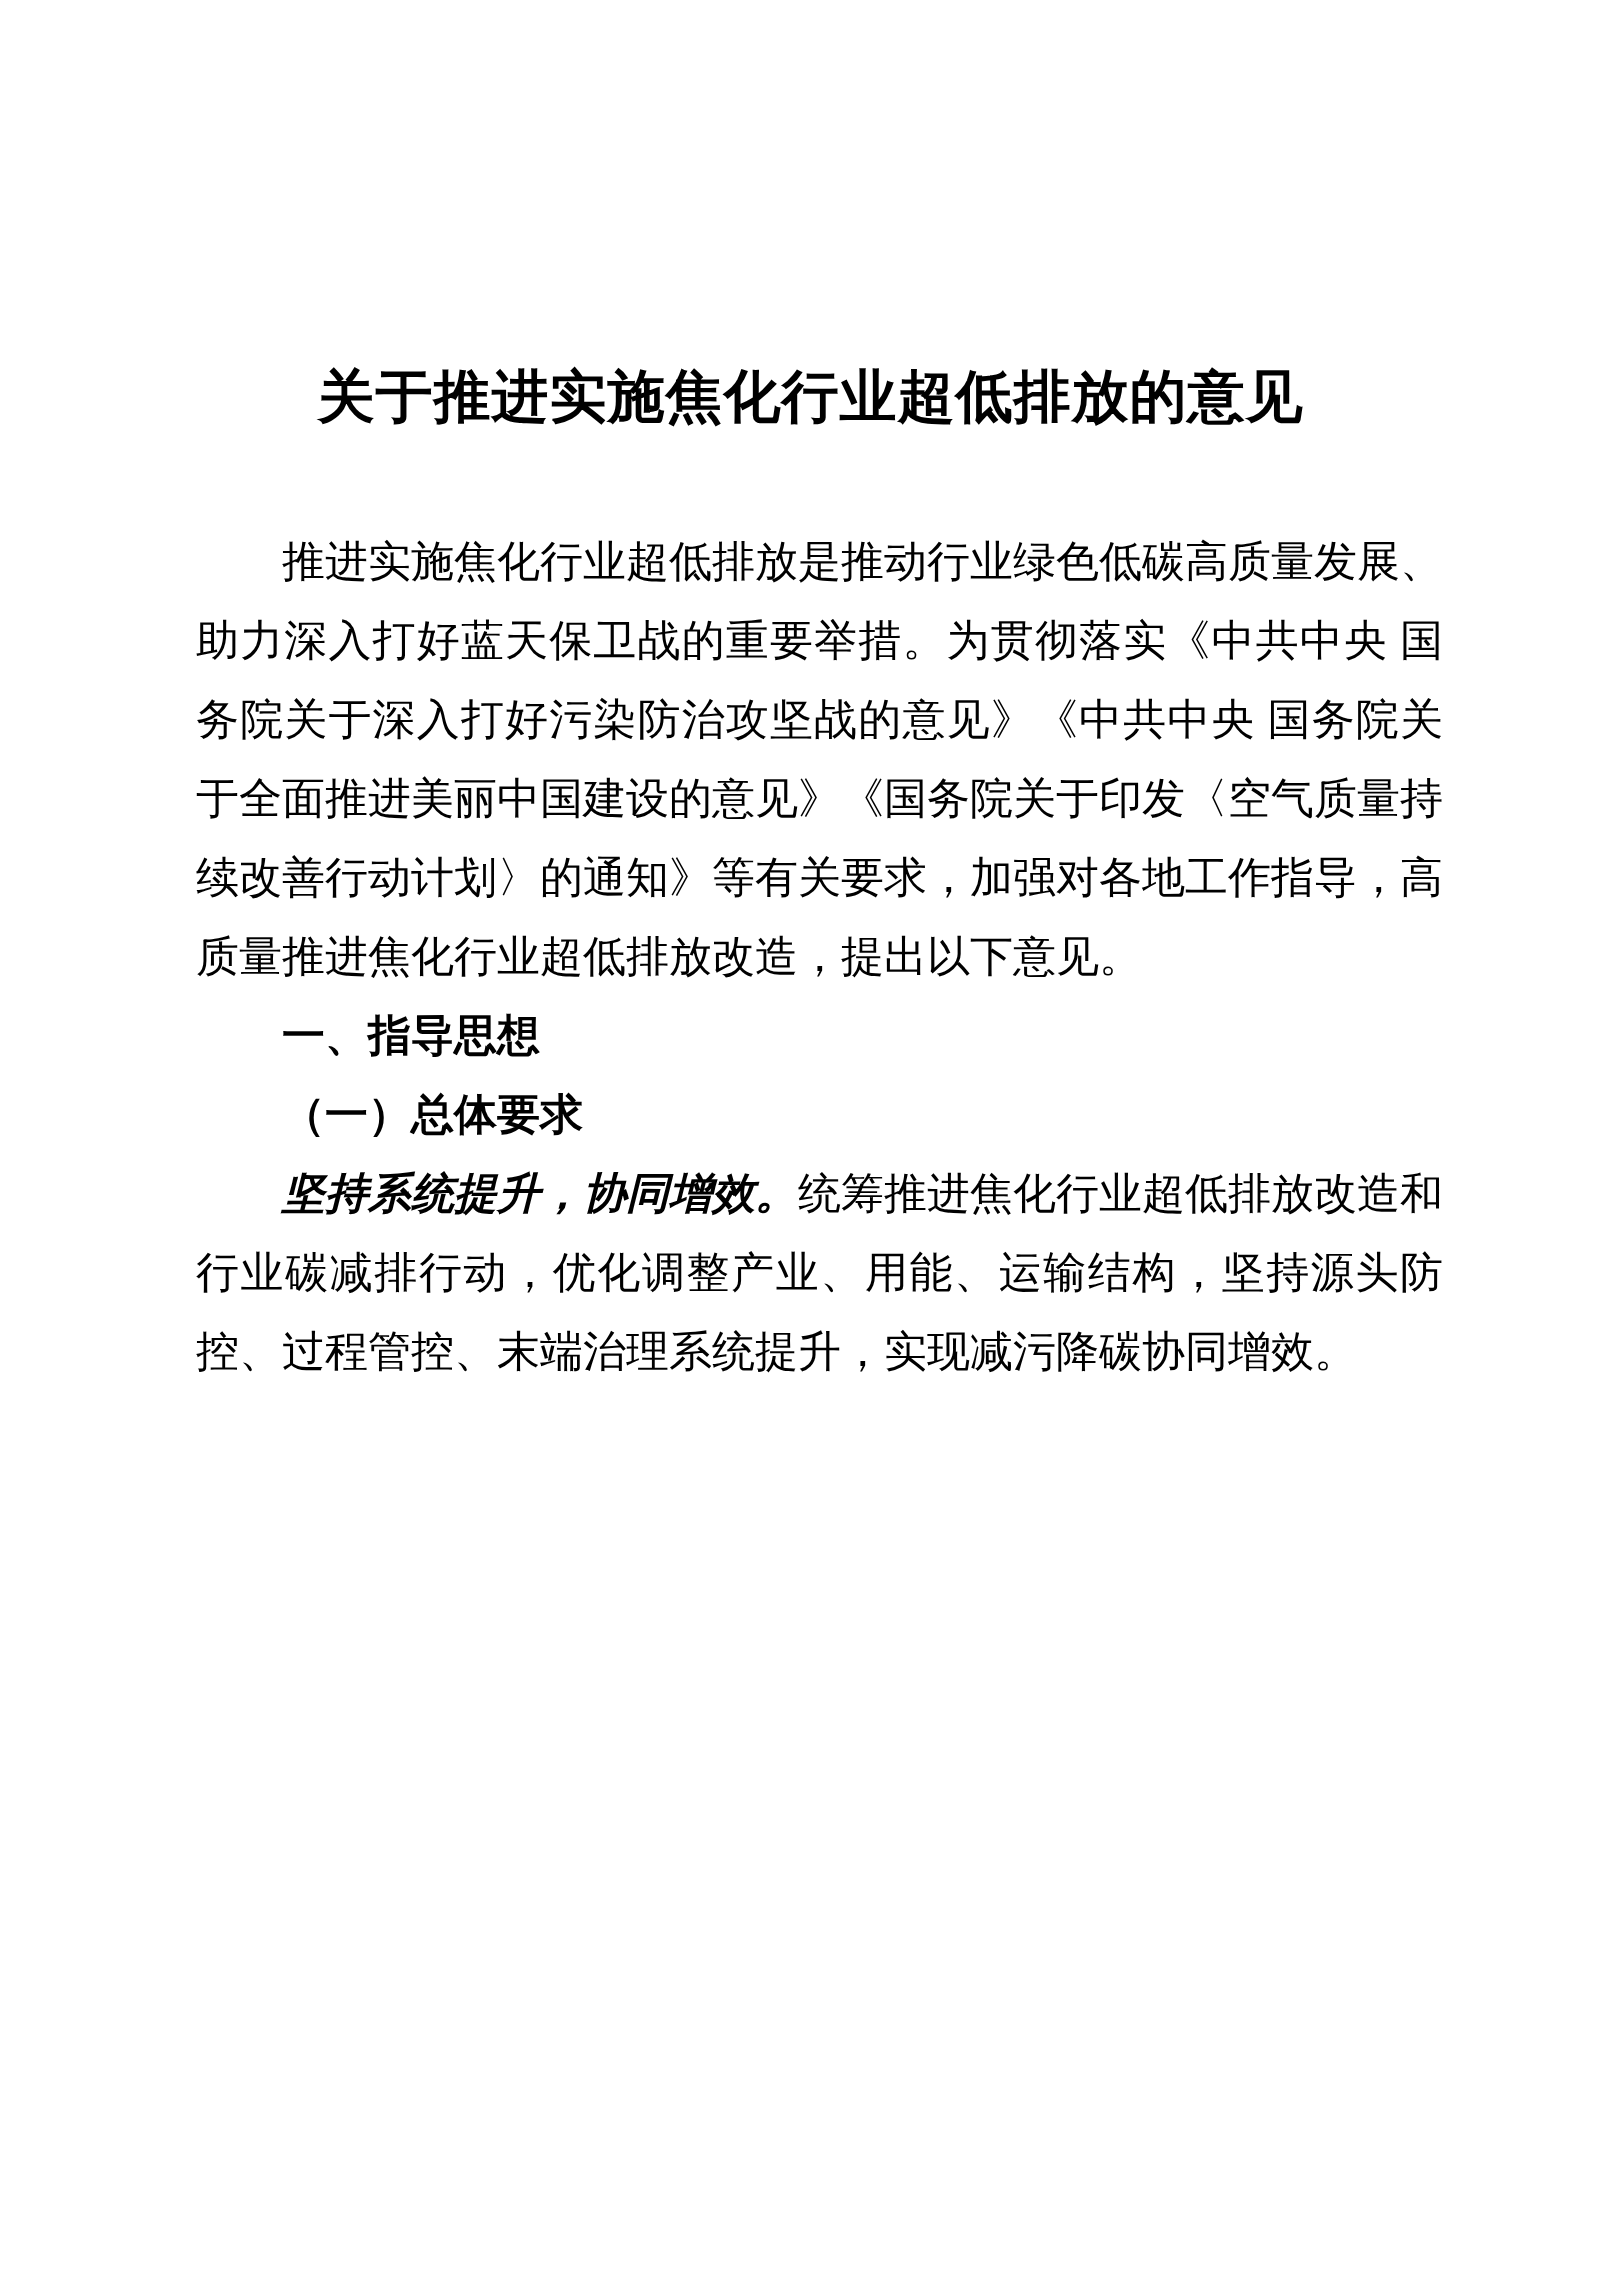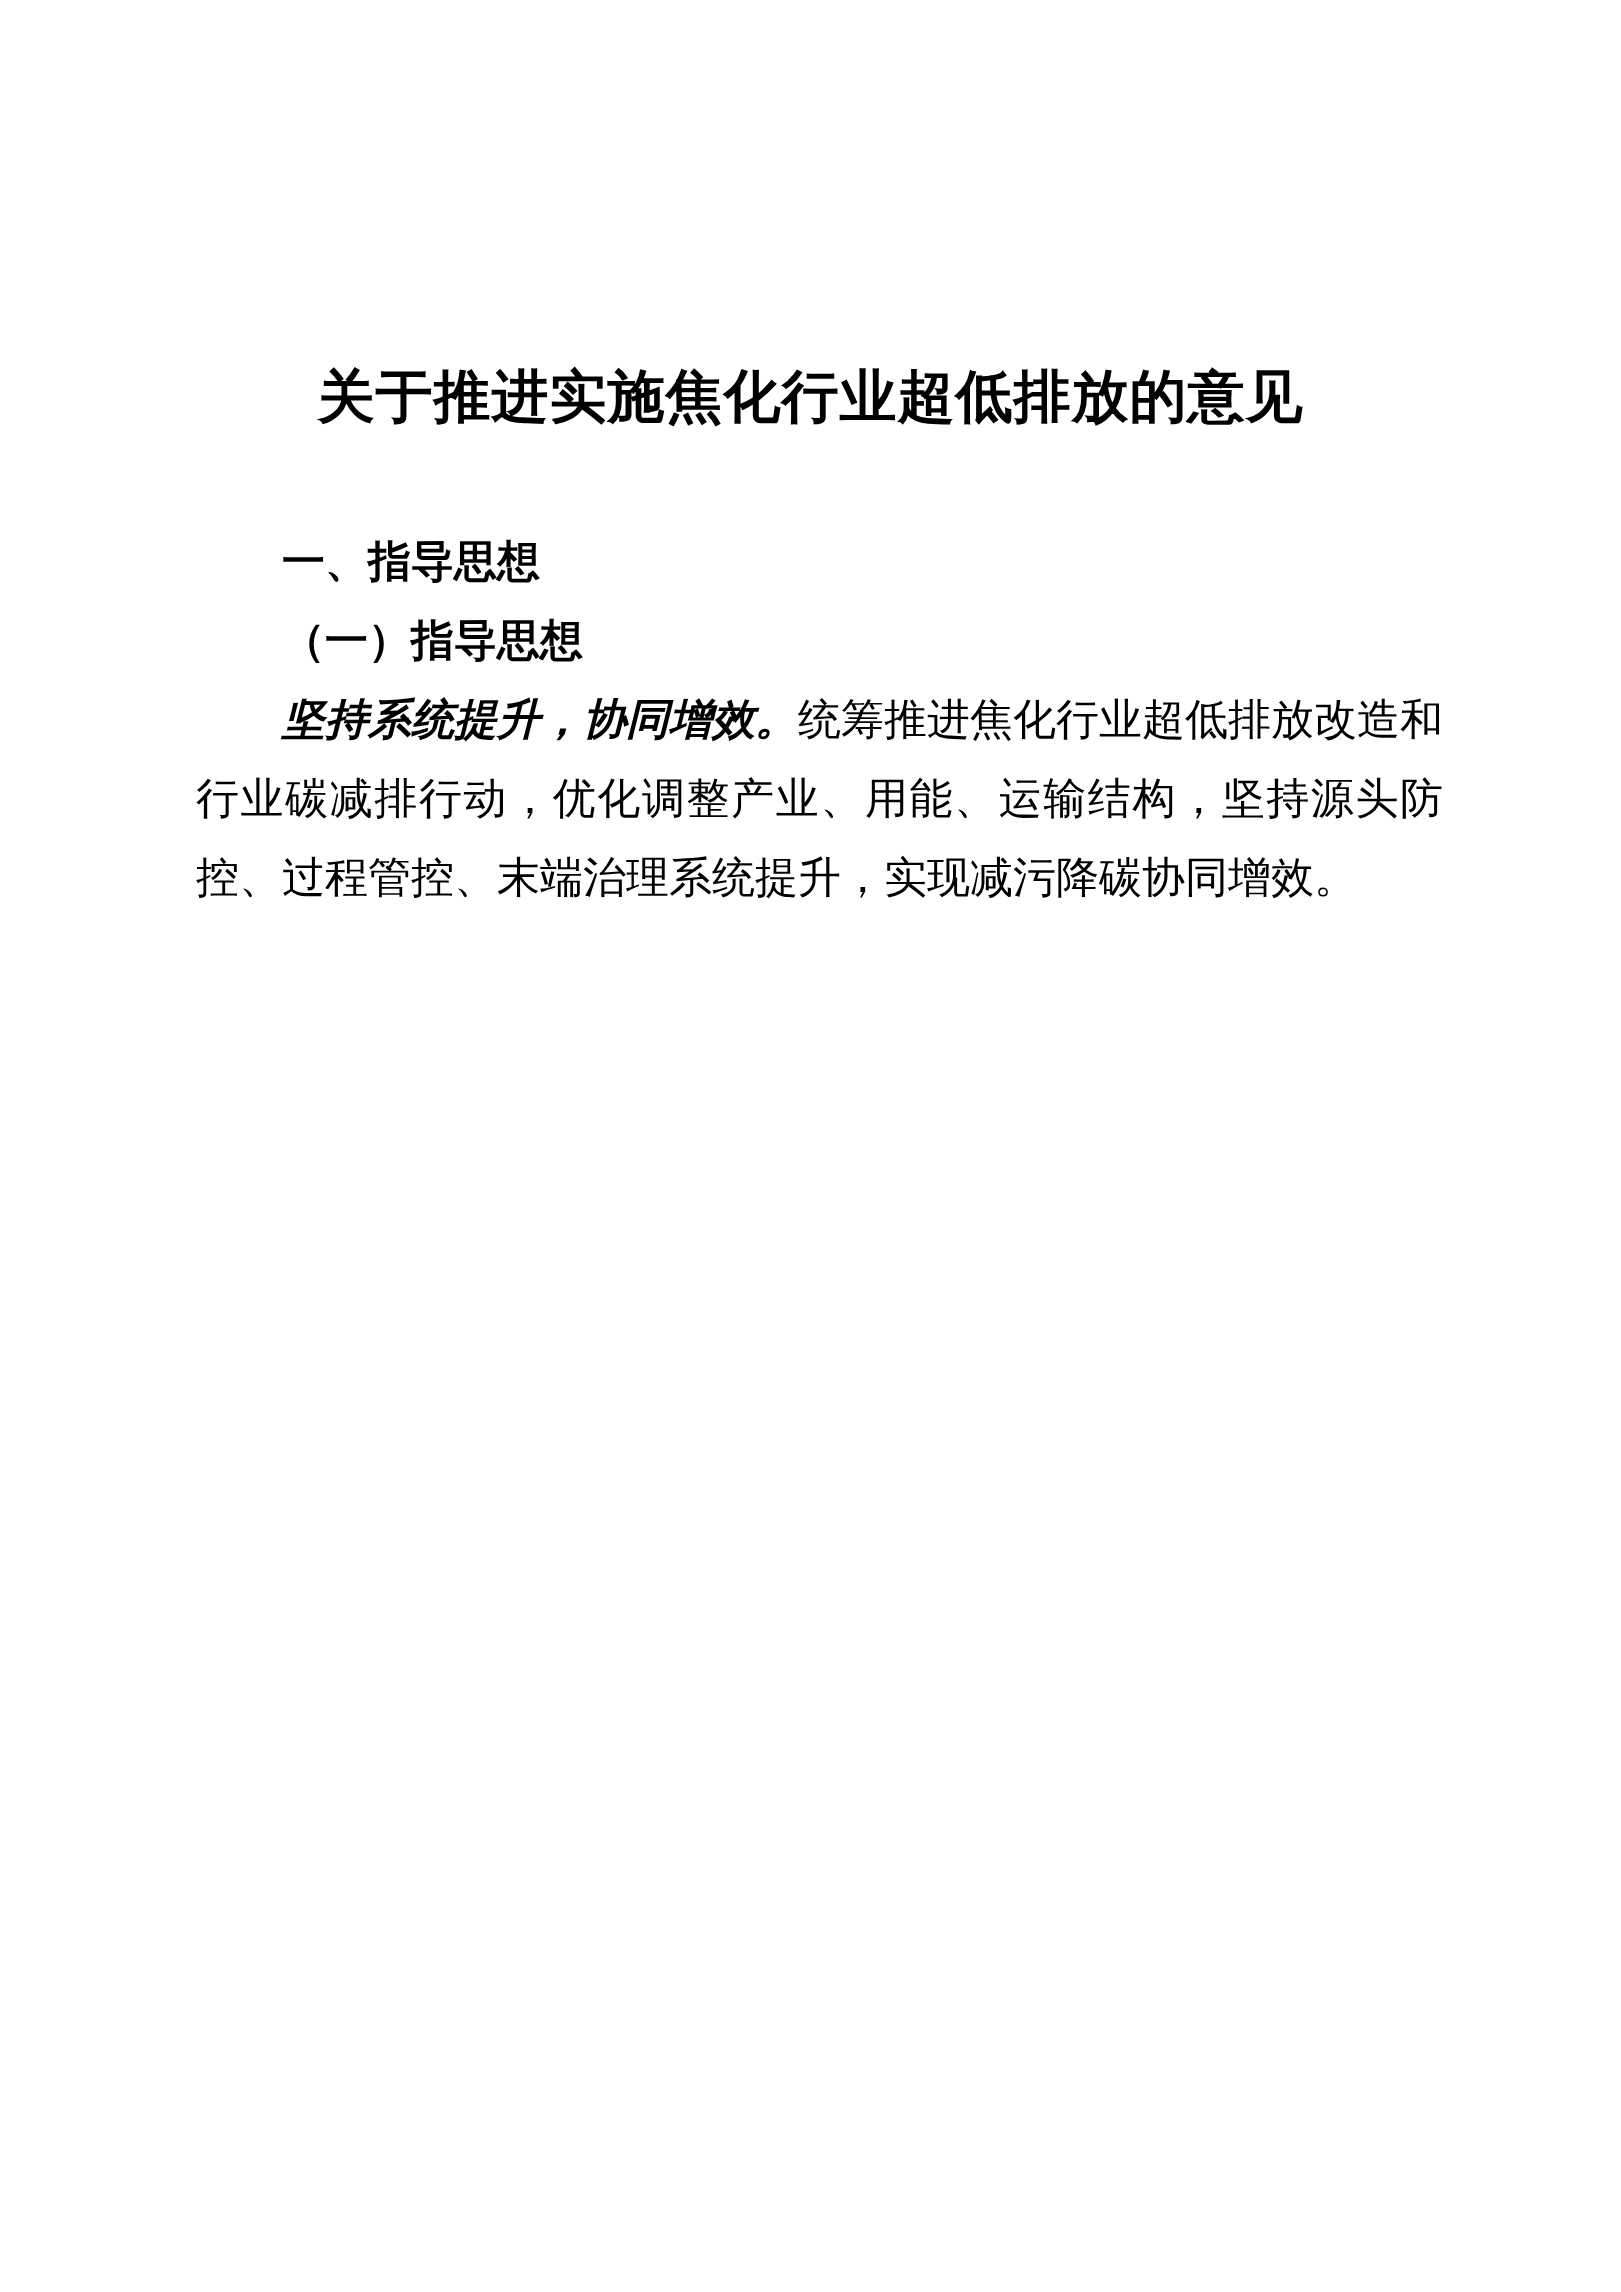--- a/index.html
+++ b/index.html
@@ -70,24 +70,25 @@
 </style>
 </head>
 <body>
 
 <div class="page">
 
   <h1 class="doc-title">关于推进实施焦化行业超低排放的意见</h1>
 
   <div class="content">
 
+    <p class="para">推进实施焦化行业超低排放是推动行业绿色低碳高质量发展、助力深入打好蓝天保卫战的重要举措。为贯彻落实《中共中央 国务院关于深入打好污染防治攻坚战的意见》《中共中央 国务院关于全面推进美丽中国建设的意见》《国务院关于印发〈空气质量持续改善行动计划〉的通知》等有关要求，加强对各地工作指导，高质量推进焦化行业超低排放改造，提出以下意见。</p>
 
     <h2 class="sec-heading">一、指导思想</h2>
 
-    <h3 class="sub-heading">（一）指导思想</h3>
+    <h3 class="sub-heading">（一）总体要求</h3>
 
 
 
     <p class="para"><strong class="lead">坚持系统提升，协同增效。</strong><span>统筹推进焦化行业超低排放改造和行业碳减排行动，优化调整产业、用能、运输结构，坚持源头防控、过程管控、末端治理系统提升，实现减污降碳协同增效。</span></p>
 
 
   </div>
 
   <div class="page-number">— 17 —</div>
 

